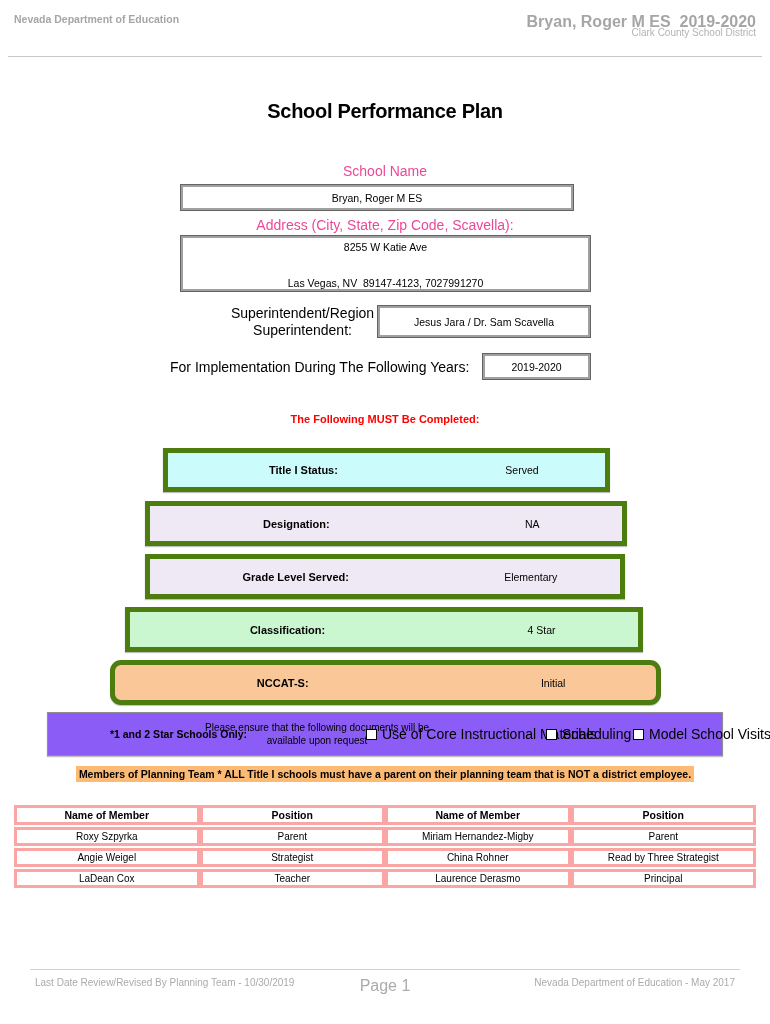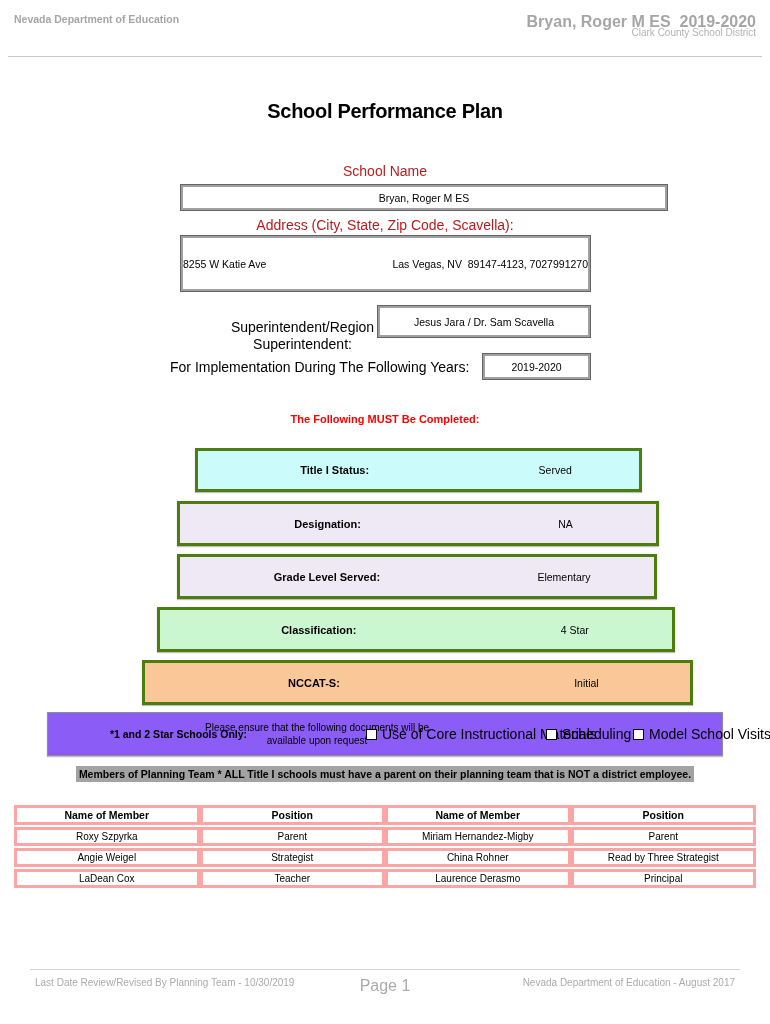--- a/index.html
+++ b/index.html
@@ -18,53 +18,53 @@
   
   .hdr-left   { left: 14px; top: 13px; font-size: 10.5px; font-weight: bold; color: #a6a6a6; }
   .hdr-right1 { right: 14px; top: 13px; font-size: 16px; font-weight: bold; color: #a6a6a6; text-align: right; }
   .hdr-right2 { right: 14px; top: 27px; font-size: 10px; color: #b3b3b3; text-align: right; }
   .hdr-rule   { left: 8px; right: 8px; top: 56px; border-top: 1px solid #c9c9c9; }
 
   
   .title { left: 0; right: 0; top: 100px; text-align: center; font-size: 20px; font-weight: bold; letter-spacing: -0.3px; }
 
   
-  .sec-label { left: 0; right: 0; text-align: center; font-size: 14px; color: #b91c1c; }
+  .sec-label { left: 0; right: 0; text-align: center; font-size: 14px; color: #ec4899; }
   .input-box {
     background: #fff;
     border: 2px solid #a0a0a0;
     outline: 1px solid #646464;
     display: flex; align-items: center; justify-content: center;
     font-size: 10.5px;
   }
   .school-label  { top: 163px; }
-  .school-box    { left: 181px; top: 185px; width: 486px; height: 25px; }
+  .school-box    { left: 181px; top: 185px; width: 392px; height: 25px; }
   .address-label { top: 217px; }
-  .address-box   { left: 181px; top: 236px; width: 409px; height: 55px; flex-direction: row; justify-content: space-between; gap: 12px; }
-  .sup-label     { left: 190px; top: 305px; width: 225px; text-align: center; font-size: 14px; line-height: 17px; margin-top: 14px; }
+  .address-box   { left: 181px; top: 236px; width: 409px; height: 55px; flex-direction: column; justify-content: flex-end; gap: 24px; }
+  .sup-label     { left: 190px; top: 305px; width: 225px; text-align: center; font-size: 14px; line-height: 17px; }
   .sup-box       { left: 378px; top: 306px; width: 212px; height: 31px; }
   .impl-label    { left: 170px; top: 359px; font-size: 14px; }
   .impl-box      { left: 483px; top: 354px; width: 107px; height: 25px; }
 
   
   .notice { left: 0; right: 0; top: 413px; text-align: center; font-size: 11px; font-weight: bold; color: #ff0000; }
 
   
   .status-row {
-    border: 3px solid #4d7c0f;
+    border: 5px solid #4d7c0f;
     box-shadow: 0 1px 1px rgba(0,0,0,0.25);
-    display: flex; align-items: center; margin-left: 32px;
+    display: flex; align-items: center;
   }
   .status-row .row-label { flex: 0 0 62%; text-align: center; font-weight: bold; font-size: 11px; }
   .status-row .row-value { flex: 0 0 38%; text-align: center; font-size: 10.5px; }
   .row-1 { left: 163px; top: 448px; width: 447px; height: 44px; }
   .row-2 { left: 145px; top: 501px; width: 482px; height: 45px; }
   .row-3 { left: 145px; top: 554px; width: 480px; height: 45px; }
   .row-4 { left: 125px; top: 607px; width: 518px; height: 45px; }
-  .row-5 { left: 110px; top: 660px; width: 551px; height: 45px; }
+  .row-5 { left: 110px; top: 660px; width: 551px; height: 45px; border-radius: 11px; }
 
   
   .star-row { left: 47px; top: 712px; width: 676px; height: 44px; border: 1px solid #8f8f8f; box-shadow: 0 1px 1px rgba(0,0,0,0.25); }
   .star-row .cell { position: absolute; top: 0; height: 100%; display: flex; align-items: center; }
   .star-label { left: 8px;  width: 245px; justify-content: center; font-weight: bold; font-size: 10.5px; }
   .star-note  { left: 139px; width: 260px; justify-content: center; text-align: center; font-size: 10px; line-height: 13px; }
   .cb-group-1 { left: 318px; }
   .cb-group-2 { left: 498px; }
   .cb-group-3 { left: 585px; }
   .checkbox { width: 11px; height: 11px; border: 1px solid #000; background: #fff; margin-right: 5px; flex: 0 0 auto; }
@@ -160,21 +160,21 @@
       <span class="checkbox"></span>
       <span class="cb-label">Scheduling</span>
     </div>
     <div class="cell cb-group-3">
       <span class="checkbox"></span>
       <span class="cb-label">Model School Visits</span>
     </div>
   </div>
 
   <div class="abs planning-note-wrap">
-    <span class="planning-note" style="background: #a3a3a3;">Members of Planning Team * ALL Title I schools must have a parent on their planning team that is NOT a district employee.</span>
+    <span class="planning-note" style="background: #fdba74;">Members of Planning Team * ALL Title I schools must have a parent on their planning team that is NOT a district employee.</span>
   </div>
 
   <table class="abs members-table">
     <colgroup>
         <col>
         <col>
         <col>
         <col>
       </colgroup>
     <thead>
@@ -203,15 +203,15 @@
         <td>Teacher</td>
         <td>Laurence Derasmo</td>
         <td>Principal</td>
       </tr>
     </tbody>
   </table>
 
   <div class="abs footer-rule"></div>
   <div class="abs footer-left">Last Date Review/Revised By Planning Team - 10/30/2019</div>
   <div class="abs footer-center">Page 1</div>
-  <div class="abs footer-right">Nevada Department of Education - August 2017</div>
+  <div class="abs footer-right">Nevada Department of Education - May 2017</div>
 
 </div>
 
 </body></html>

